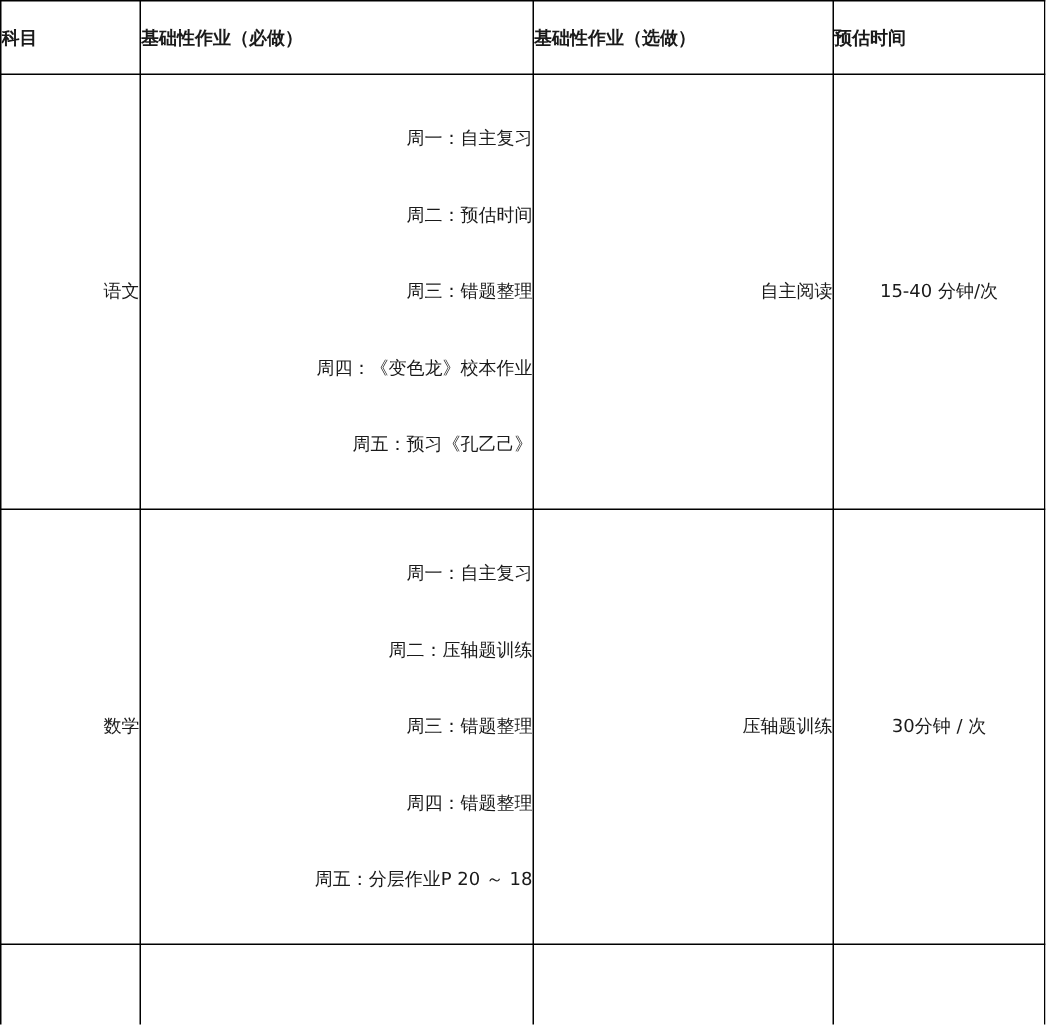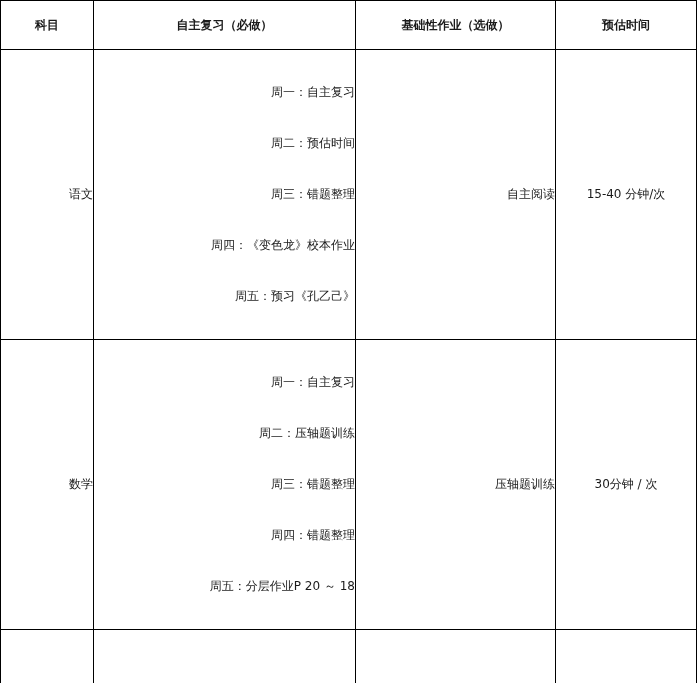--- a/index.html
+++ b/index.html
@@ -3,21 +3,21 @@
 <meta charset="utf-8">
 <style>
   html, body { margin: 0; padding: 0; background: #ffffff; }
   body { width: 697px; height: 683px; overflow: hidden; position: relative;
          font-family: "DejaVu Sans", "Liberation Sans", sans-serif; color: #1a1a1a; }
   table.sheet { position: absolute; left: 0; top: 0; border-collapse: collapse;
                 table-layout: fixed; width: 696px; }
   table.sheet td { border: 1.5px solid #000; padding: 0; font-size: 12px; line-height: 17px;
                    vertical-align: middle; overflow: hidden; }
   .title-cell { height: 48px; text-align: center; font-size: 19px !important; font-weight: normal; letter-spacing: 0.3px; }
-  .hdr { height: 48px; text-align: center; font-weight: bold; font-size: 12px; }
+  .hdr { height: 48px; font-weight: bold; font-size: 12px; }
   .subj { text-align: right; }
   .left { text-align: right; padding-left: 2px !important; white-space: pre-wrap; }
   .time { text-align: center; }
   .line { display: block; white-space: pre-wrap; }
   tr.r-yuwen td { height: 99px; }
   tr.r-shuxue td { height: 100px; }
   tr.r-yingyu td { height: 100px; }
 </style>
 </head>
 <body>
@@ -25,21 +25,21 @@
 <table class="sheet">
   <colgroup>
     <col style="width:93px">
     <col style="width:262px">
     <col style="width:200px">
     <col style="width:141px">
   </colgroup>
   <tbody>
   <tr>
     <td class="hdr">科目</td>
-    <td class="hdr">自主复习（必做）</td>
+    <td class="hdr">基础性作业（必做）</td>
     <td class="hdr">基础性作业（选做）</td>
     <td class="hdr">预估时间</td>
   </tr>
 
   <tr class="r-yuwen">
     <td class="subj">语文</td>
     <td class="left">
       <span class="line">周一：自主复习</span>
       <span class="line">周二：预估时间</span>
       <span class="line">周三：错题整理</span>

